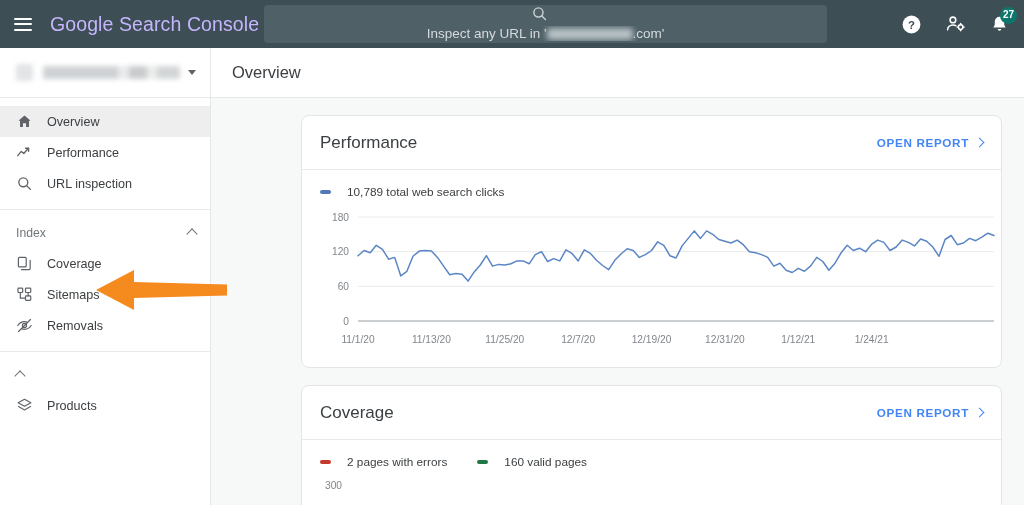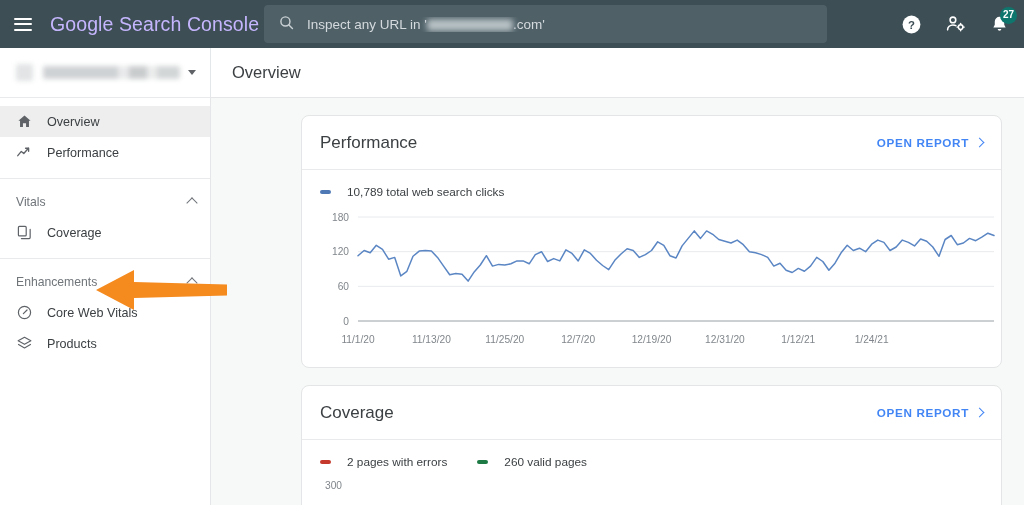--- a/index.html
+++ b/index.html
@@ -23,21 +23,21 @@
     display: block; height: 2px; background: #ffffff; margin: 3.5px 0;
     border-radius: 1px;
   }
   #brand {
     color: #c4b5fd; font-size: 19.5px; letter-spacing: .1px;
     white-space: nowrap; margin-left: 4px;
   }
   #searchbox {
     position: absolute; left: 264px; top: 5px; width: 563px; height: 38px;
     background: #4f6067; border-radius: 4px; display: flex; align-items: center;
-    padding: 0 14px; cursor: text;
+    padding: 0 14px; cursor: text; flex-direction: column;
   }
   #search-icon { flex: 0 0 auto; margin-right: 12px; opacity: .85; }
   #search-placeholder {
     color: #d4dade; font-size: 13.5px; white-space: nowrap; overflow: hidden;
   }
   .blurred {
     display: inline-block; background: #b9c3c7; color: transparent;
     border-radius: 2px; filter: blur(3.2px); vertical-align: middle;
     user-select: none;
   }
@@ -224,56 +224,76 @@
   <div class="nav-item">
     <span class="nav-ico">
       <svg width="17" height="17" viewBox="0 0 24 24" fill="none" stroke="#5f6368" stroke-width="1.9" stroke-linecap="round" stroke-linejoin="round">
         <polyline points="2.5,16.5 7.5,10.5 11,13.5 17.5,6"></polyline>
         <polyline points="13.5,6 17.8,6 17.8,10.3"></polyline>
       </svg>
     </span>
     <span class="nav-label">Performance</span>
   </div>
 
+  <div class="nav-item">
+    <span class="nav-ico">
+      <svg width="17" height="17" viewBox="0 0 24 24">
+        <circle cx="10.3" cy="10.3" r="6.3" fill="none" stroke="#5f6368" stroke-width="1.9"></circle>
+        <line x1="15" y1="15" x2="20.3" y2="20.3" stroke="#5f6368" stroke-width="1.9" stroke-linecap="round"></line>
+      </svg>
+    </span>
+    <span class="nav-label">URL inspection</span>
+  </div>
 
   <div class="nav-group-divider"></div>
 
   <div class="nav-section">
-    <span class="sec-label">Vitals</span>
+    <span class="sec-label">Index</span>
     <span class="chev-up"></span>
   </div>
 
   <div class="nav-item">
     <span class="nav-ico">
       <svg width="17" height="17" viewBox="0 0 24 24" fill="none" stroke="#5f6368" stroke-width="1.7">
         <rect x="3.4" y="3.4" width="11" height="13.5" rx="1.4"></rect>
         <path d="M7.6 20.6h11a1.4 1.4 0 0 0 1.4-1.4V7.6" stroke-linecap="round"></path>
       </svg>
     </span>
     <span class="nav-label">Coverage</span>
   </div>
 
-
+  <div class="nav-item">
+    <span class="nav-ico">
+      <svg width="17" height="17" viewBox="0 0 24 24" fill="none" stroke="#5f6368" stroke-width="1.7">
+        <rect x="2.8" y="3" width="6.6" height="6.2" rx="1"></rect>
+        <rect x="13.4" y="3" width="7.4" height="6.2" rx="1"></rect>
+        <rect x="13.4" y="14" width="7.4" height="6.2" rx="1"></rect>
+        <path d="M6.1 9.2v7.9h7.3M17.1 9.2V14" stroke-linecap="round"></path>
+      </svg>
+    </span>
+    <span class="nav-label">Sitemaps</span>
+  </div>
+
+  <div class="nav-item">
+    <span class="nav-ico">
+      <svg width="17" height="17" viewBox="0 0 24 24" fill="none" stroke="#5f6368" stroke-width="1.7">
+        <path d="M2.6 12S6 6.6 12 6.6c1.5 0 2.8.3 3.9.9M21.4 12s-3.4 5.4-9.4 5.4c-1.6 0-3-.4-4.1-1" stroke-linecap="round"></path>
+        <circle cx="12" cy="12" r="2.9"></circle>
+        <line x1="3.6" y1="20.4" x2="20.4" y2="3.6" stroke-linecap="round"></line>
+      </svg>
+    </span>
+    <span class="nav-label">Removals</span>
+  </div>
 
   <div class="nav-group-divider"></div>
 
   <div class="nav-section">
-    <span class="sec-label">Enhancements</span>
     <span class="chev-up"></span>
   </div>
 
-  <div class="nav-item">
-    <span class="nav-ico">
-      <svg width="17" height="17" viewBox="0 0 24 24" fill="none" stroke="#5f6368" stroke-width="1.7">
-        <circle cx="12" cy="12" r="8.6"></circle>
-        <path d="M15.6 8.4 10.4 13.6" stroke-linecap="round"></path>
-      </svg>
-    </span>
-    <span class="nav-label">Core Web Vitals</span>
-  </div>
 
 
 
   <div class="nav-item">
     <span class="nav-ico">
       <svg width="17" height="17" viewBox="0 0 24 24" fill="none" stroke="#5f6368" stroke-width="1.6" stroke-linejoin="round">
         <polygon points="12,3.2 21,8.2 12,13.2 3,8.2"></polygon>
         <polyline points="3,13.2 12,18.2 21,13.2"></polyline>
       </svg>
     </span>
@@ -342,21 +362,21 @@
       </span>
     </div>
 
     <div class="legend-row">
       <span class="legend-item">
         <span class="legend-swatch" style="background:#c5392d"></span>
         <span class="legend-text">2 pages with errors</span>
       </span>
       <span class="legend-item">
         <span class="legend-swatch" style="background:#1d7a45"></span>
-        <span class="legend-text">260 valid pages</span>
+        <span class="legend-text">160 valid pages</span>
       </span>
     </div>
 
     <div class="chart-wrap" style="padding-top:8px;">
       <svg width="684" height="26" viewBox="0 0 684 26">
         <text id="cov-ytick" x="26" y="12" text-anchor="end" class="axis-label">300</text>
       </svg>
     </div>
   </div>
 

